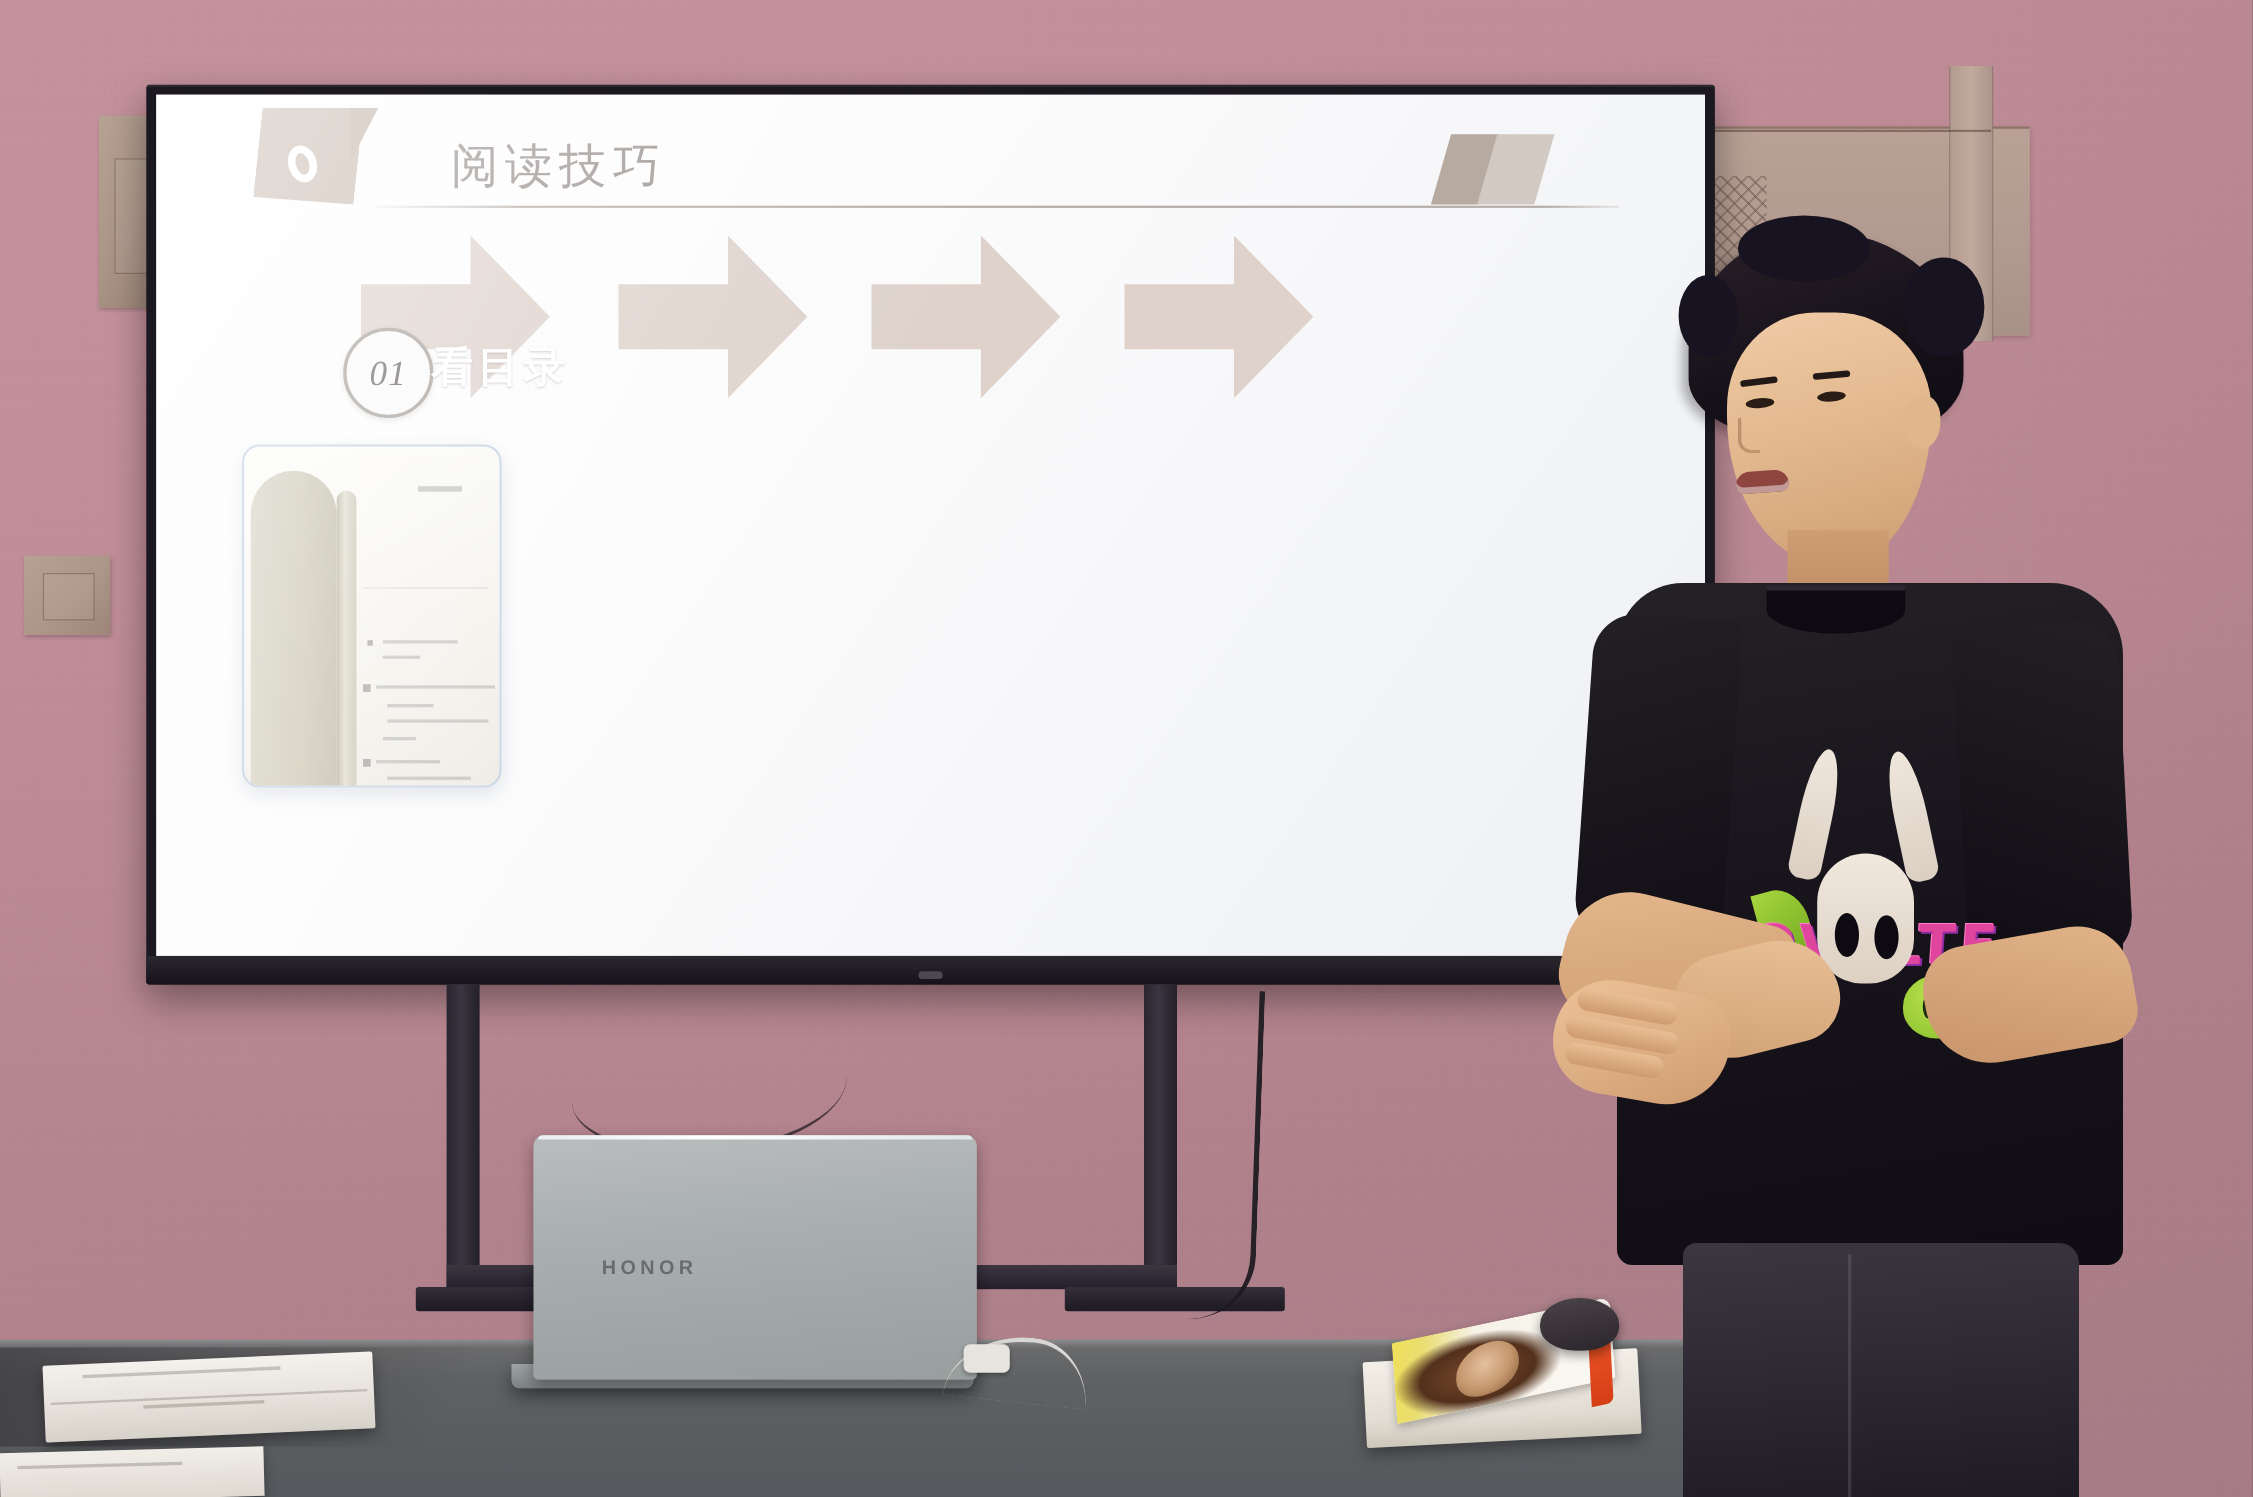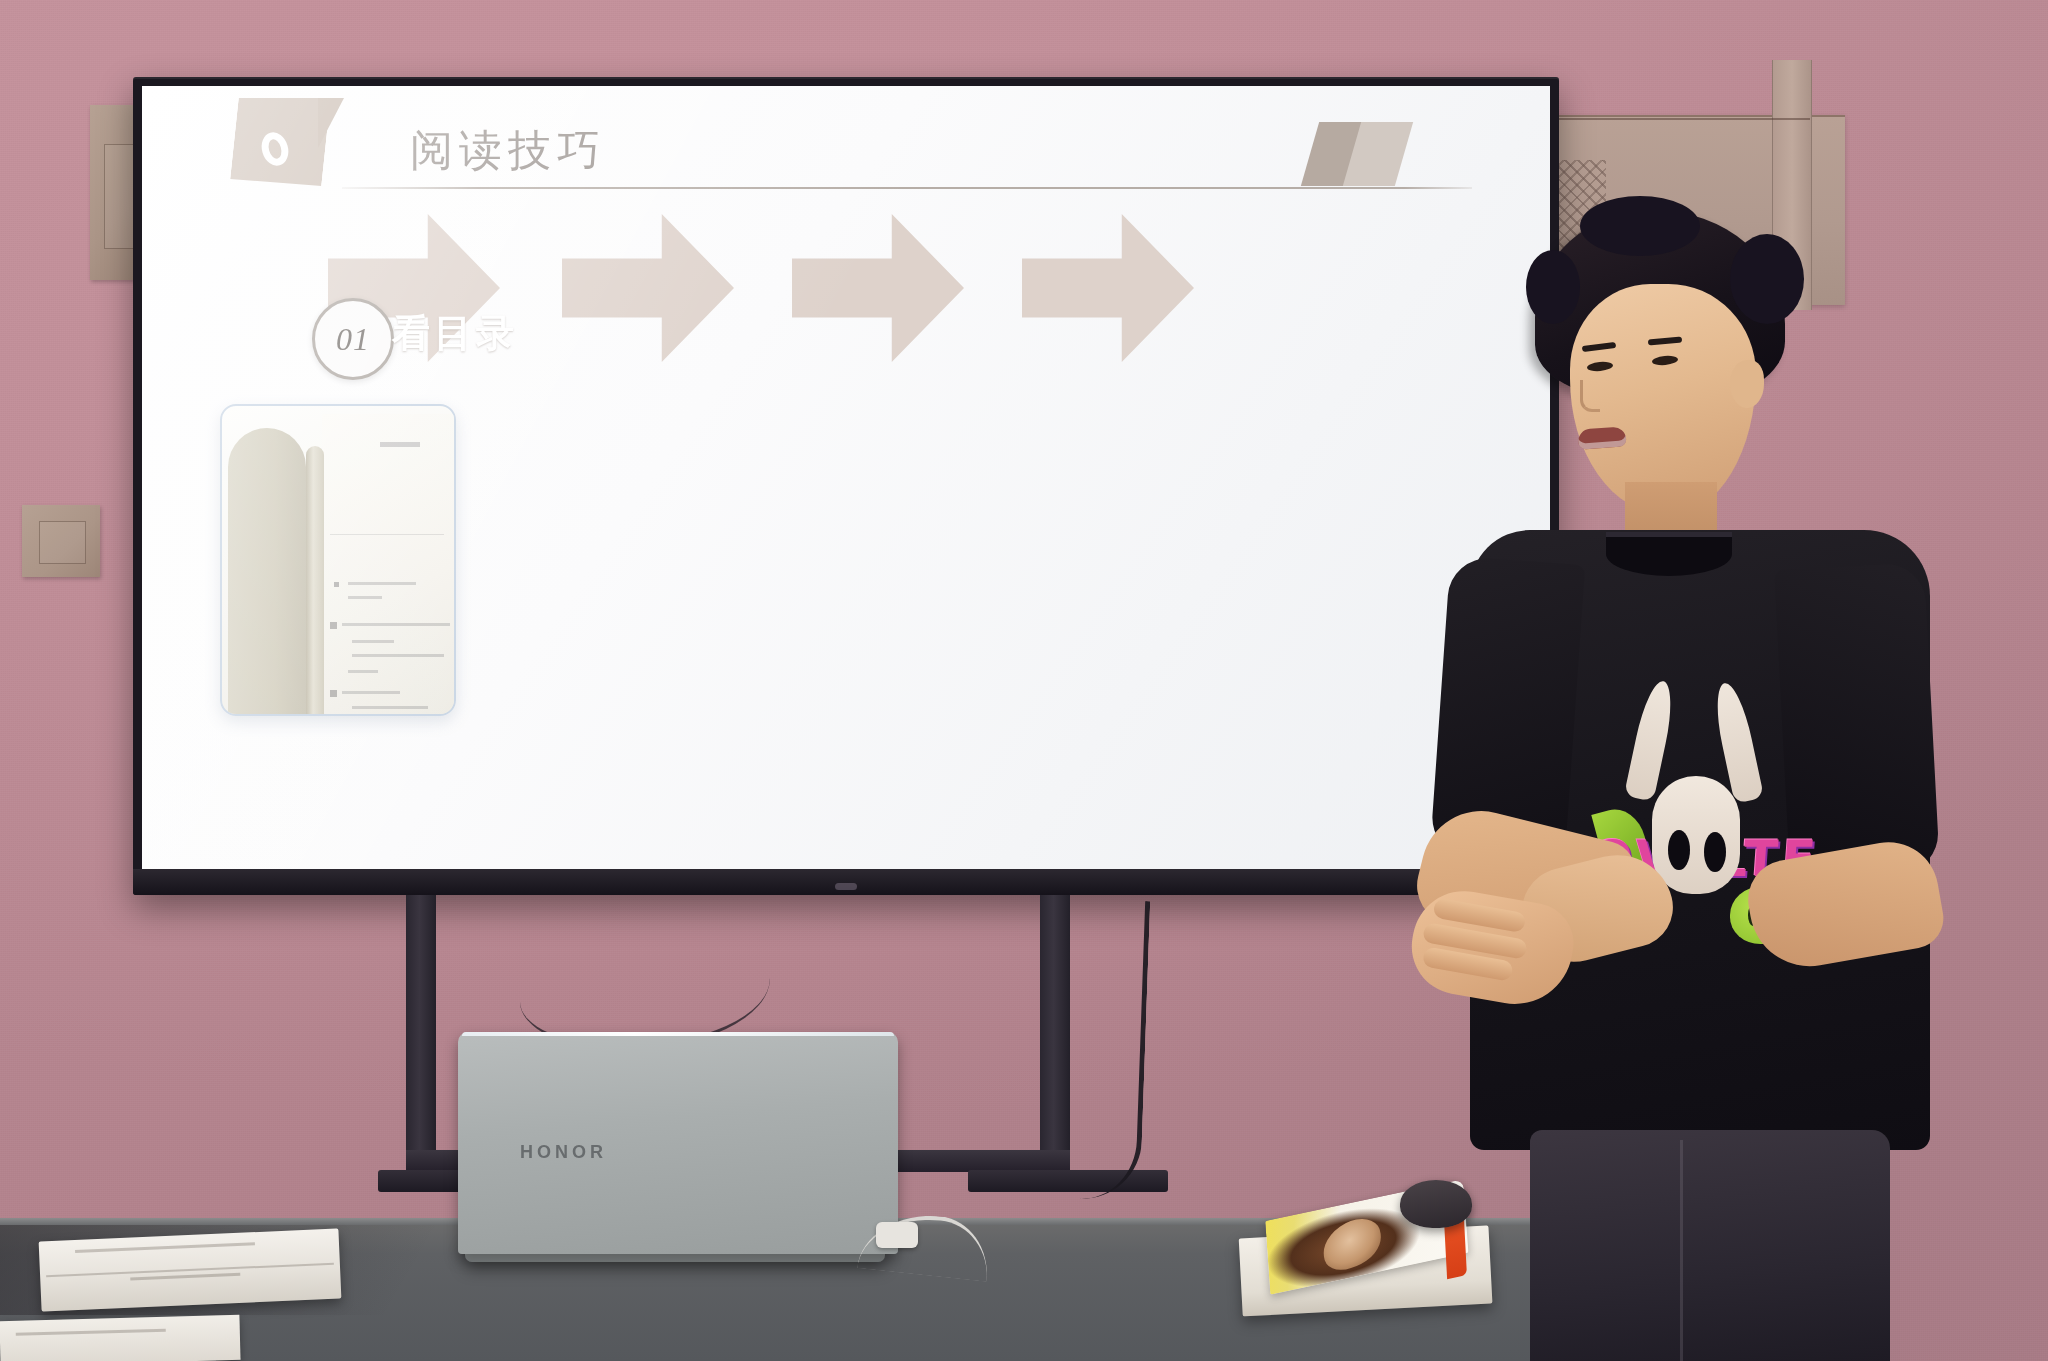--- a/index.html
+++ b/index.html
@@ -263,22 +263,22 @@
     position:absolute; left:0; top:1218px; width:1600px; height:7px;
     background:linear-gradient(180deg,#8b8c8d,#6a6c6e);
   }
   .table-shadow {
     position:absolute; left:0; top:1225px; width:560px; height:90px;
     background:linear-gradient(120deg, rgba(30,25,30,.42), rgba(30,25,30,0) 72%);
   }
 
   
   .laptop-lid {
-    position:absolute; left:458px; top:1032px;
-    width:440px; height:222px;
+    position:absolute; left:485px; top:1032px;
+    width:403px; height:222px;
     background:linear-gradient(175deg,#b9bdbd 0%, #a9aeae 40%, #999e9e 100%);
     border-radius:10px 10px 4px 4px;
     box-shadow:0 6px 14px rgba(0,0,0,.35);
   }
   .laptop-lid:before {
     content:""; position:absolute; left:4px; right:4px; top:0; height:4px;
     background:linear-gradient(90deg,#e8eef2,#ffffff 40%,#dfe6ea);
     border-radius:8px 8px 0 0;
   }
   .laptop-brand {

